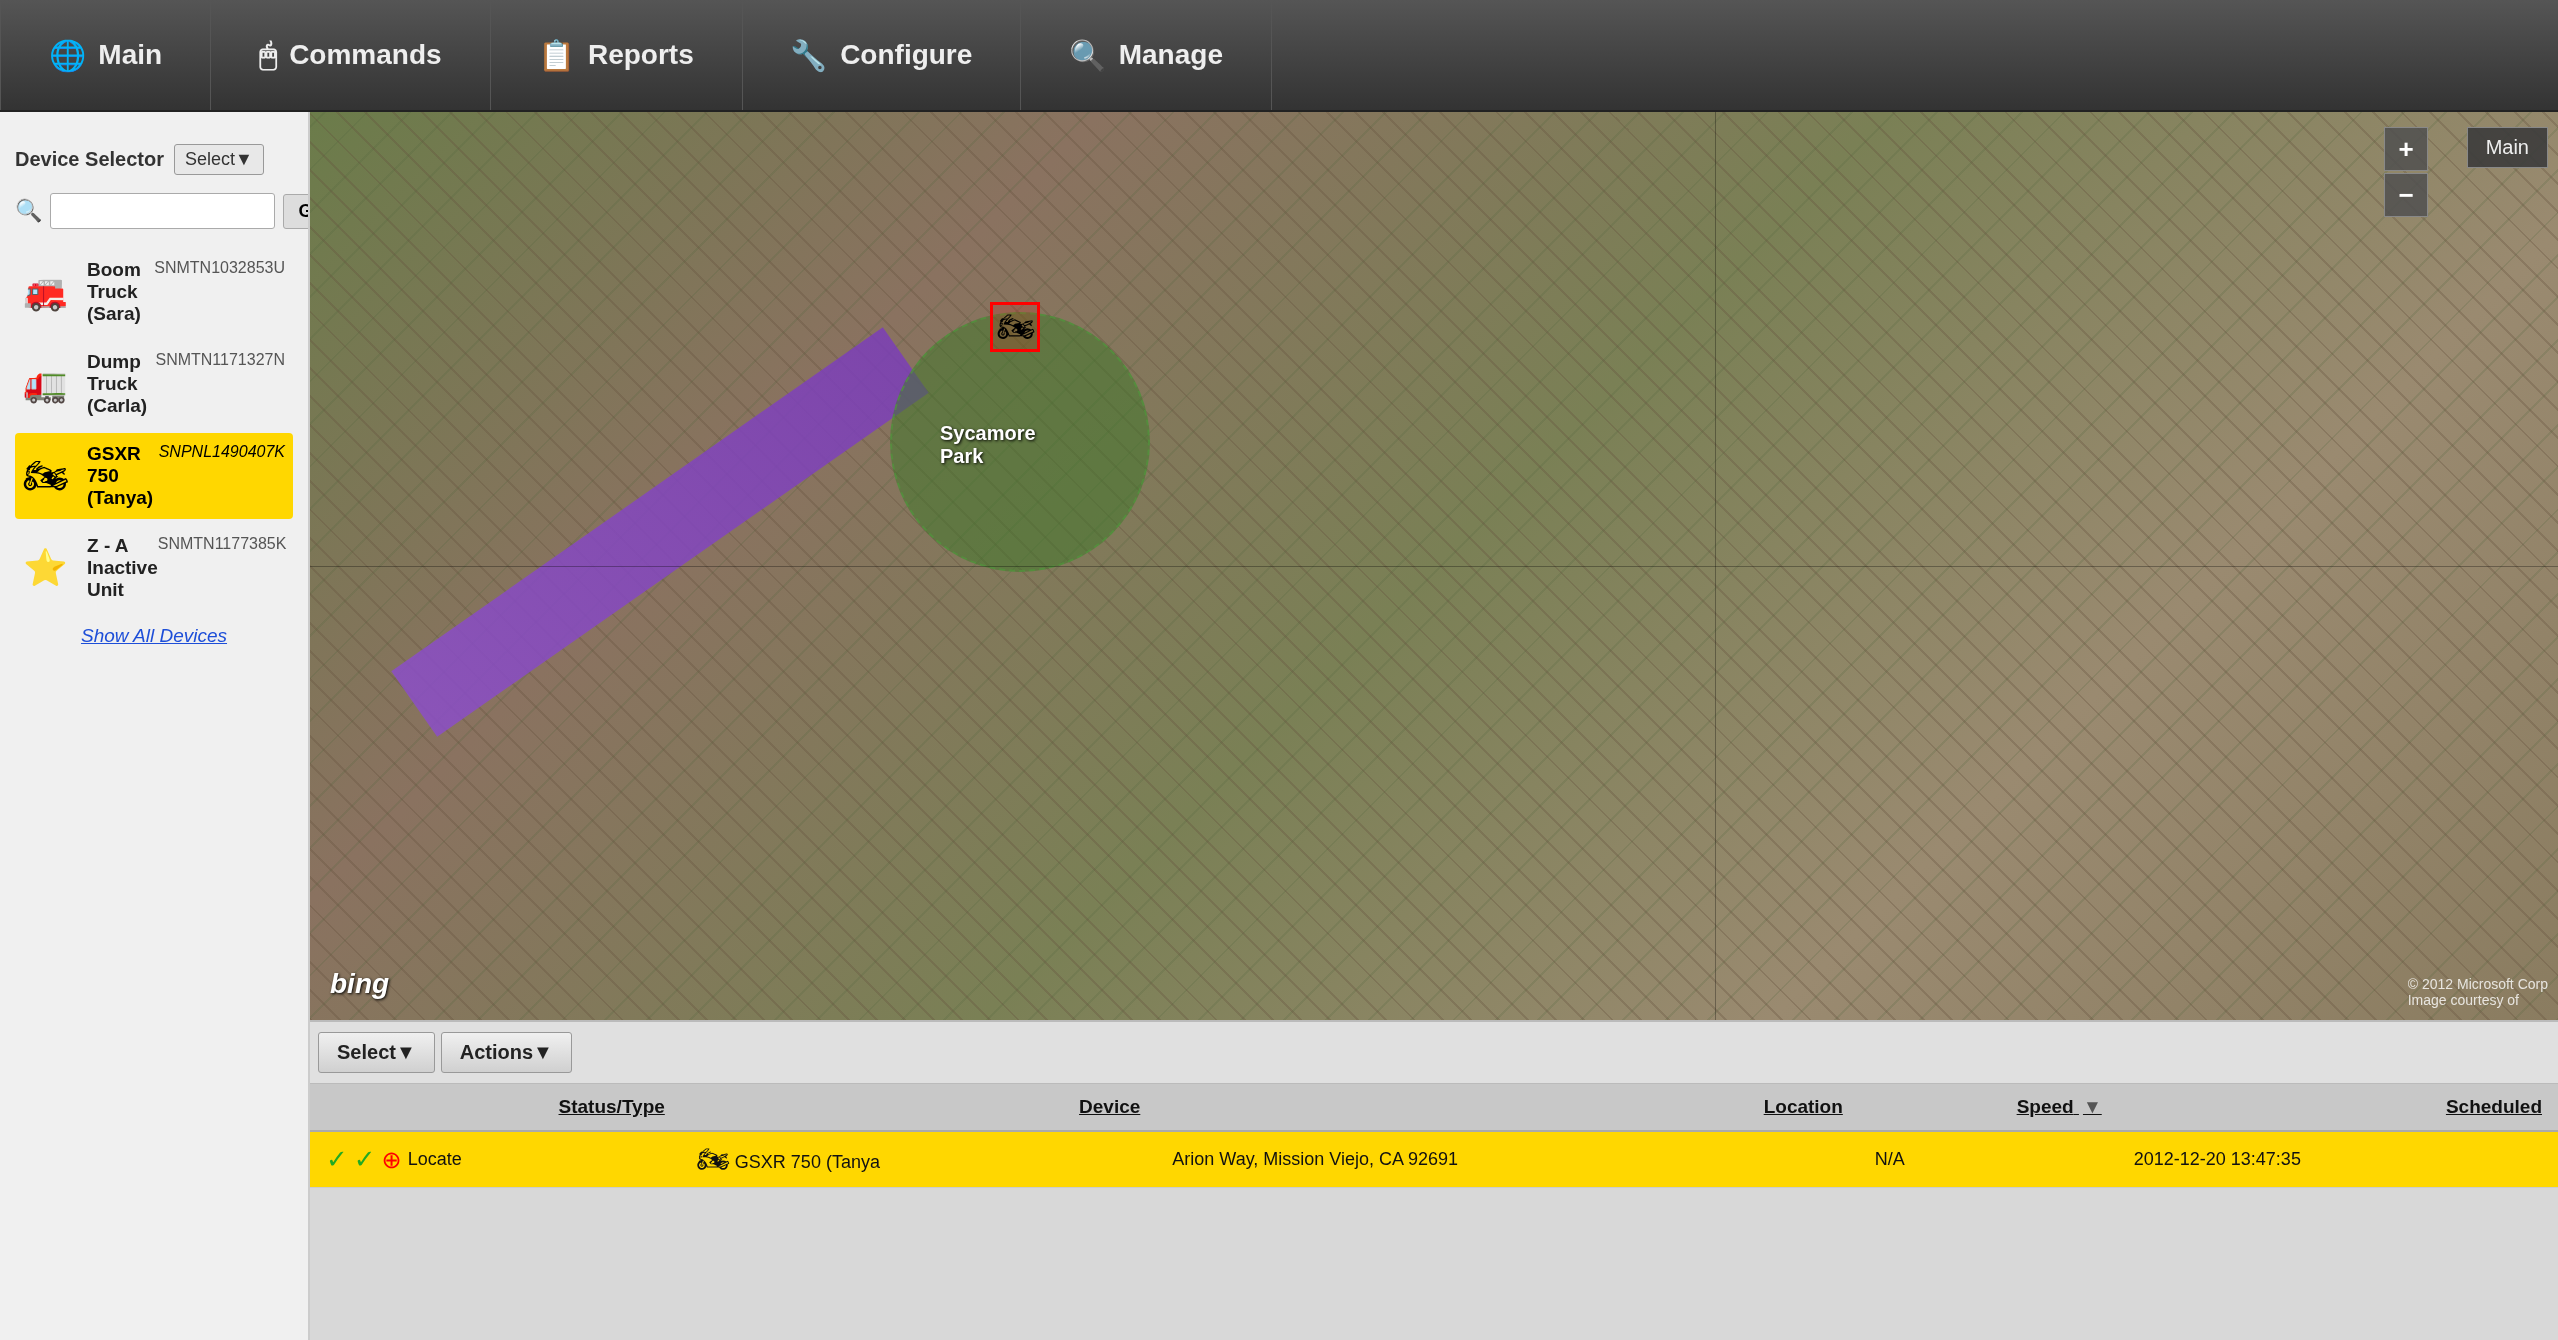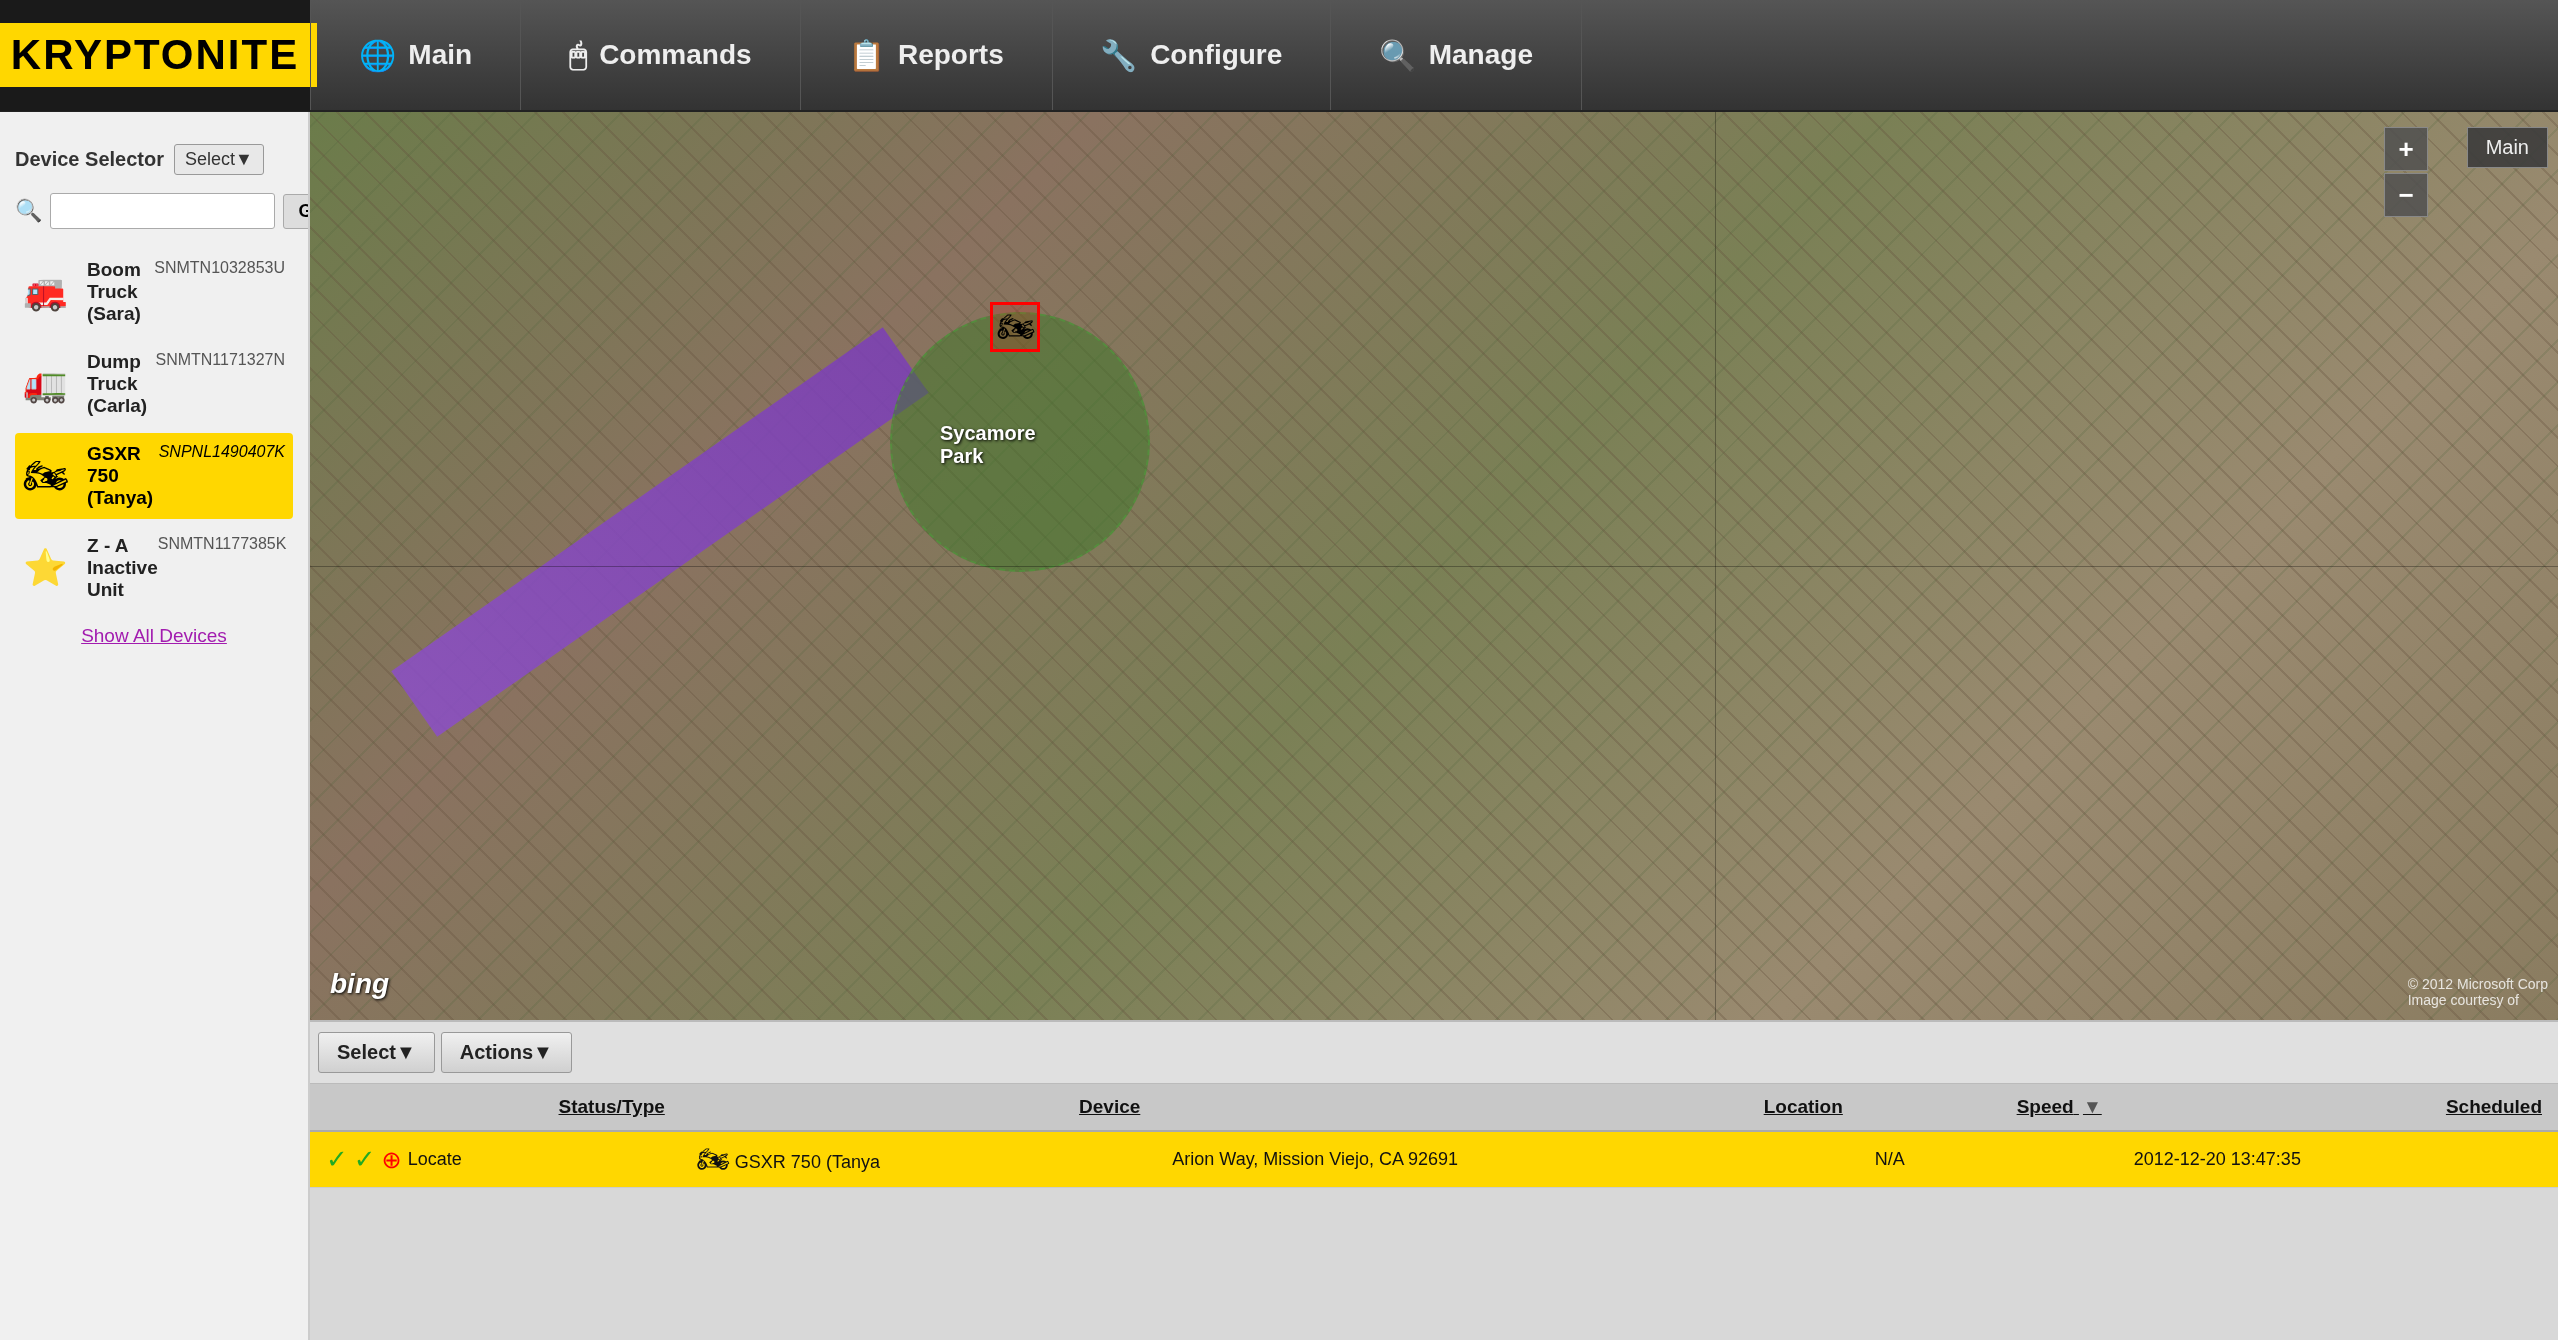--- a/index.html
+++ b/index.html
@@ -125,23 +125,24 @@
     .device-icon { width: 52px; height: 42px; object-fit: contain; flex-shrink: 0; }
     .device-info { display: flex; flex-direction: row; }
     .device-name { font-size: 19px; font-weight: bold; color: #222; }
     .device-item.active .device-name { color: #000; }
     .device-serial { font-size: 16px; color: #555; }
     .device-item.active .device-serial { color: #000000; font-style: italic; }
     #show-all {
       margin-top: 14px;
       text-align: center;
       font-size: 19px;
-      color: #a21caf;
+      color: #1d4ed8;
       cursor: pointer;
       text-decoration: underline;
+      font-style: italic;
     }
 
     
     #map-container {
       flex: 1;
       display: flex;
       flex-direction: column;
       position: relative;
     }
     #map {
@@ -329,23 +330,20 @@
       background: #FFD700;
     }
     .sort-arrow { color: #555; margin-left: 4px; }
     .status-icons { display: flex; align-items: center; gap: 6px; }
     .status-check { color: #2a2; font-size: 26px; }
   </style>
 </head>
 <body>
 
 <div id="header">
-  <div id="logo-area">
-    <div id="logo-text">KRYPTONITE</div>
-  </div>
   <nav id="nav">
     <a class="nav-item">
       <span class="nav-icon">🌐</span>
       <span>Main</span>
     </a>
     <a class="nav-item">
       <span class="nav-icon">🖱</span>
       <span>Commands</span>
     </a>
     <a class="nav-item">

